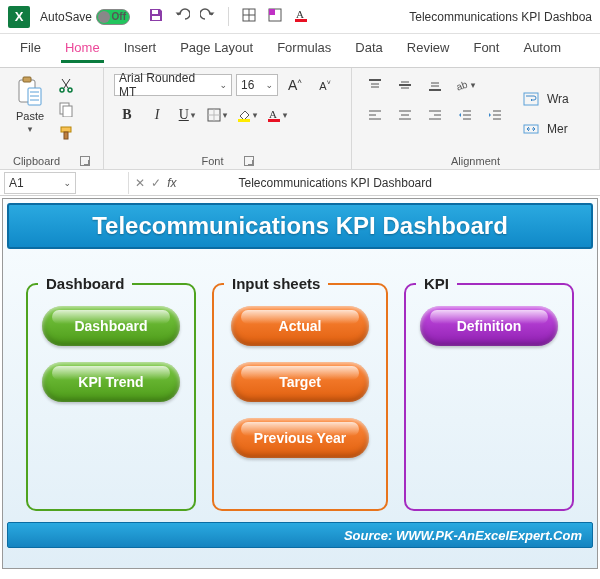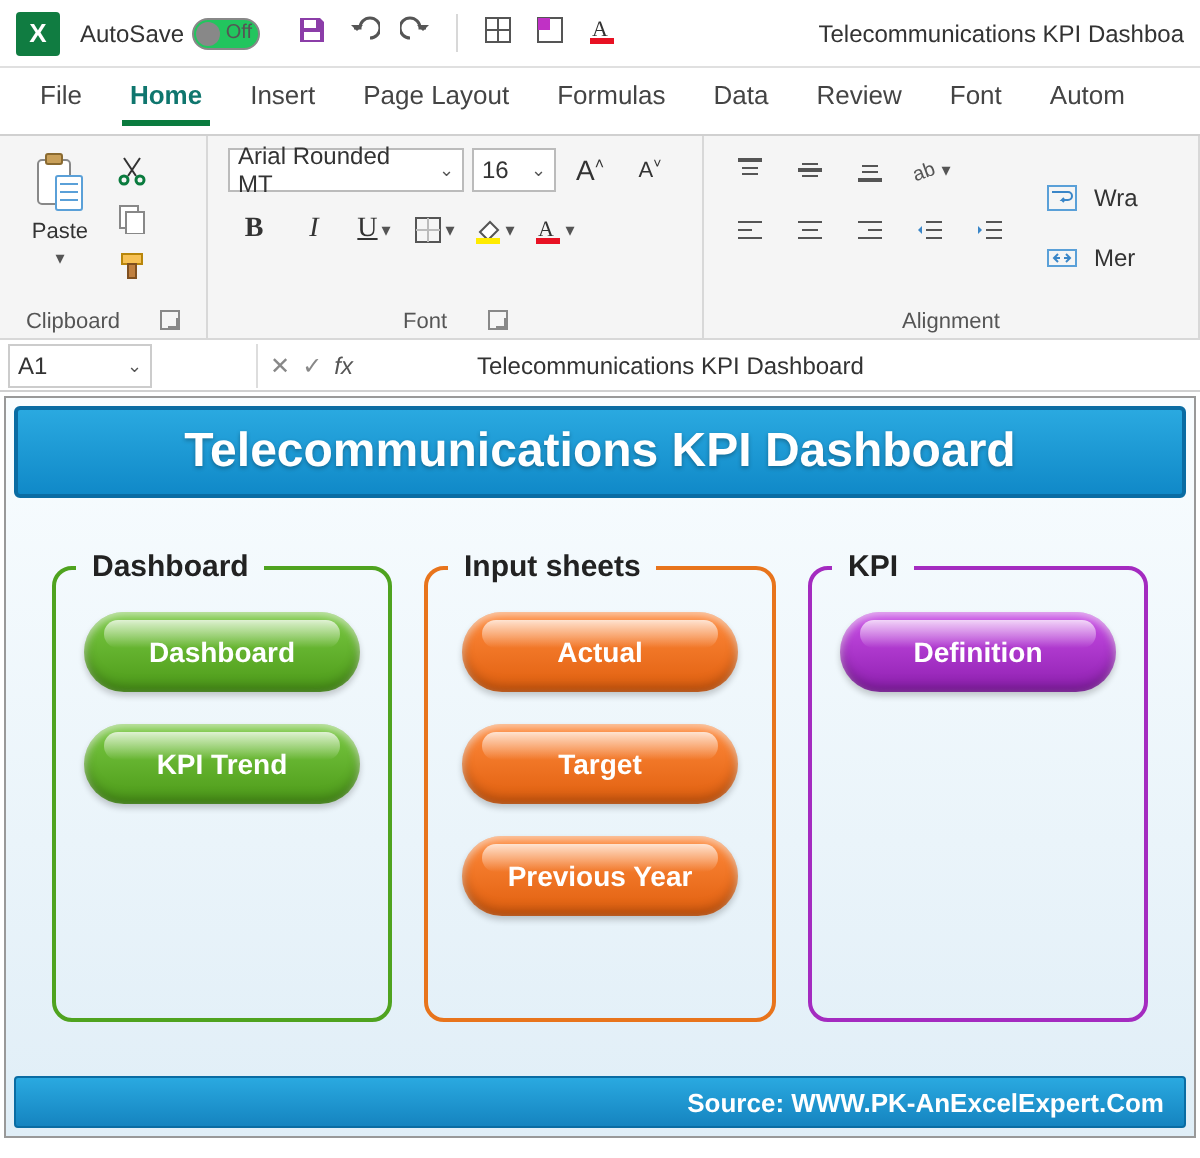--- a/index.html
+++ b/index.html
@@ -3,38 +3,38 @@
 <meta charset="utf-8">
 <style>
   * { box-sizing: border-box; margin: 0; padding: 0; }
   body { font-family: "Segoe UI", Arial, sans-serif; font-size: 12px; background: #fff; color: #333; width: 600px; height: 579px; overflow: hidden; position: relative; }
   
   
   .titlebar { height: 34px; display: flex; align-items: center; padding: 0 8px; border-bottom: 1px solid #e0e0e0; gap:4px;}
   .excel-logo { width: 22px; height: 22px; background:#107c41; display:flex; align-items:center; justify-content:center; color:#fff; font-weight:bold; font-size:13px; border-radius:2px; position:relative;}
   .excel-logo::before{content:"X";}
   .autosave { display:flex; align-items:center; gap:4px; margin-left:6px; font-size:12px;}
-  .toggle { width:34px; height:16px; border:1px solid #888; border-radius:8px; position:relative; background:#22c55e;}
+  .toggle { width:34px; height:16px; border:1px solid #888; border-radius:8px; position:relative; background:#22c55e;font-weight:bold;}
   .toggle-knob{ width:12px; height:12px; background:#888; border-radius:50%; position:absolute; top:1px; left:1px;}
   .toggle-label{ font-size:10px; position:absolute; right:3px; top:1px; color:#555;}
   .qat { display:flex; gap:10px; align-items:center; margin-left:14px;}
   .qat svg{ width:16px; height:16px; }
   .title-text{ margin-left:auto; margin-right:0; font-size:12px; color:#333; white-space:nowrap; overflow:hidden; padding-left:20px;}
   
   
   .tabs { height:34px; display:flex; align-items:flex-start; gap:16px; padding:0 16px; border-bottom:1px solid #d0d0d0;}
   .tab { padding:6px 4px 8px; font-size:13px; color:#444; cursor:pointer; position:relative;}
-  .tab.active { font-weight:700; color:#0f766e;}
+  .tab.active { font-weight:400; color:#ec4899;}
   .tab.active::after{ content:""; position:absolute; left:0; right:0; bottom:0; height:3px; background:#0a7b3e;}
   
   
   .ribbon{ background:#f5f5f5; border-bottom:1px solid #d8d8d8; display:flex; height:102px;}
   .group{ border-right:1px solid #d8d8d8; padding:6px 10px 2px; display:flex; flex-direction:column; justify-content:space-between;}
   .group-body{ display:flex; gap:6px; align-items:flex-start; flex:1;}
-  .group-label{ font-size:11px; color:#555; text-align:center; padding:2px 0 0; display:flex; justify-content:center; gap:20px;}
+  .group-label{ font-size:11px; color:#555; text-align:center; padding:2px 0 0; display:flex; justify-content:center; align-items:center; gap:20px;}
   .launcher{ width:10px; height:10px; border:1px solid #888; position:relative;}
   .launcher::after{content:""; position:absolute; right:0; bottom:0; width:4px; height:4px; border-right:1px solid #888; border-bottom:1px solid #888;}
   
   .big-btn{ width:40px; display:flex; flex-direction:column; align-items:center; gap:2px; padding:2px;}
   .big-btn .lbl{ font-size:11px; }
   .small-col{ display:flex; flex-direction:column; gap:6px; padding-top:2px;}
   .icon-box{ width:20px; height:18px; display:flex; align-items:center; justify-content:center; }
   
   .row{ display:flex; gap:4px; align-items:center;}
   .combo{ border:1px solid #bbb; background:#fff; height:22px; display:flex; align-items:center; padding:0 4px; font-size:12px; gap:4px;}
@@ -63,21 +63,21 @@
   fieldset.panel{ border:2px solid; border-radius:10px; padding:14px 10px 18px; min-height:236px; display:flex; flex-direction:column; gap:16px; align-items:center; background:transparent;}
   fieldset.panel legend{ font-family:"Arial Rounded MT Bold",Arial,sans-serif; font-weight:bold; font-size:15px; padding:0 8px; color:#222;}
   .panel.green{ border-color:#4fa31f; width:170px;}
   .panel.orange{ border-color:#e8741c; width:176px;}
   .panel.purple{ border-color:#a42bc0; width:170px;}
   .pill{ width:138px; height:40px; border-radius:20px; color:#fff; font-family:"Arial Rounded MT Bold",Arial,sans-serif; font-size:14px; font-weight:bold; display:flex; align-items:center; justify-content:center; position:relative; box-shadow: inset 0 2px 4px rgba(255,255,255,.6), inset 0 -3px 6px rgba(0,0,0,.25), 0 2px 3px rgba(0,0,0,.2);}
   .pill::before{ content:""; position:absolute; top:4px; left:10px; right:10px; height:14px; border-radius:12px; background:linear-gradient(rgba(255,255,255,.75),rgba(255,255,255,0));}
   .pill.green{ background:linear-gradient(#7ac943,#4c9a18);}
   .pill.orange{ background:linear-gradient(#ff8a3c,#e05f0e);}
   .pill.purple{ background:linear-gradient(#c94ee6,#8e1fb0);}
-  .dash-footer{ position:absolute; left:4px; right:4px; bottom:4px; height:26px; background:linear-gradient(#2aa9e0,#1584c0); border:1px solid #0a6ca3; color:#fff; font-family:Arial,sans-serif; font-weight:bold; font-size:13px; display:flex; align-items:center; justify-content:flex-end; padding:0 10px; border-radius:2px;}
+  .dash-footer{ position:absolute; left:4px; right:4px; bottom:20px; height:26px; background:linear-gradient(#2aa9e0,#1584c0); border:1px solid #0a6ca3; color:#fff; font-family:Arial,sans-serif; font-weight:bold; font-size:13px; display:flex; align-items:center; justify-content:flex-end; padding:0 10px; border-radius:2px;font-style:italic;}
   
   .sep{ width:1px; background:#d8d8d8; align-self:stretch; margin:0 2px;}
 </style>
 </head>
 <body>
 
 <div class="titlebar">
   <div class="excel-logo"></div>
   <div class="autosave">
     <span>AutoSave</span>

